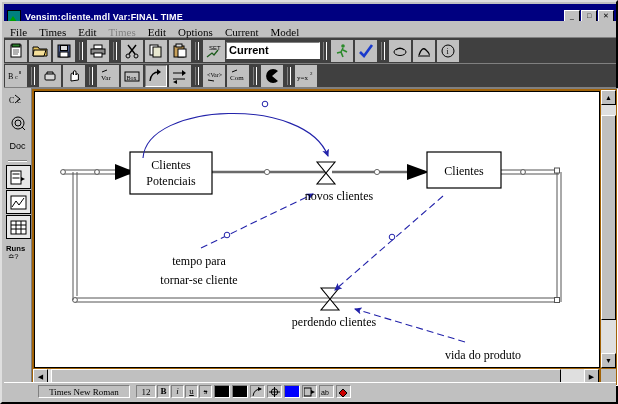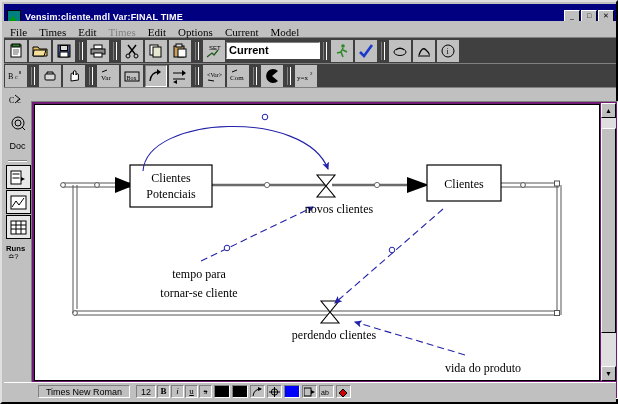--- a/index.html
+++ b/index.html
@@ -43,22 +43,22 @@
                  font-family:"Liberation Sans",sans-serif;font-weight:bold;overflow:hidden;white-space:nowrap;}
 
   
   .sidebar{position:absolute;left:2px;top:86px;width:27px;height:296px;background:#c0c0c0;}
   .sbtn{width:23px;height:22px;margin:1px 2px;display:flex;align-items:center;justify-content:center;
         font-size:9px;color:#000;font-family:"Liberation Sans",sans-serif;}
   .sbtn.boxed{border:1px solid #000;background:#e8e8e8;}
   .sdiv{width:19px;margin:3px 4px;border-top:1px solid #808080;border-bottom:1px solid #fff;height:0;}
 
   
-  .docwrap{position:absolute;left:29px;top:99px;width:585px;height:296px;
-           border:1px solid #808080;border-right-color:#fff;border-bottom-color:#fff;background:#701a75;}
+  .docwrap{position:absolute;left:29px;top:86px;width:585px;height:296px;
+           border:1px solid #808080;border-right-color:#fff;border-bottom-color:#fff;background:#a16207;}
   .canvas{position:absolute;left:2px;top:2px;width:564px;height:275px;background:#fff;
           border:1px solid #000;overflow:hidden;}
   .canvas svg{display:block;}
 
   
   .vscroll{position:absolute;right:1px;top:1px;width:15px;height:278px;background:#dfdfdf;}
   .hscroll{position:absolute;left:1px;bottom:1px;width:566px;height:15px;background:#dfdfdf;}
   .sb-arrow{width:15px;height:15px;background:#c0c0c0;border:1px solid #000;
             border-top-color:#fff;border-left-color:#fff;box-sizing:border-box;
             display:flex;align-items:center;justify-content:center;font-size:7px;color:#000;}
@@ -70,21 +70,21 @@
   .hscroll .left{left:0;} .hscroll .right{right:0;}
   .hscroll .thumb{position:absolute;top:0;left:18px;width:510px;height:15px;background:#c0c0c0;
                   border:1px solid #000;border-top-color:#fff;border-left-color:#fff;box-sizing:border-box;}
   .corner{position:absolute;right:1px;bottom:1px;width:15px;height:15px;background:#c0c0c0;}
 
   
   .statusbar{position:absolute;left:2px;bottom:2px;width:612px;height:17px;background:#c0c0c0;
              display:flex;align-items:center;border-top:1px solid #fff;}
   .st-sunk{height:13px;background:#c0c0c0;border:1px solid #808080;border-right-color:#fff;
            border-bottom-color:#fff;font-size:9px;line-height:13px;color:#000;text-align:center;
-           font-family:Liberation Sans, sans-serif;box-sizing:border-box;}
+           font-family:Liberation Serif, serif;box-sizing:border-box;}
   .st-font{width:92px;}
   .st-size{width:20px;}
   .st-btn{width:13px;height:13px;background:#c0c0c0;border:1px solid #808080;border-right-color:#fff;
           border-bottom-color:#fff;font-size:9px;line-height:11px;text-align:center;color:#000;
           box-sizing:border-box;font-family:"Liberation Serif",serif;margin-left:1px;}
   .sw{width:16px;height:13px;border:1px solid #808080;border-right-color:#fff;border-bottom-color:#fff;
       box-sizing:border-box;margin-left:2px;}
   .icon-sm{width:15px;height:13px;border:1px solid #808080;border-right-color:#fff;border-bottom-color:#fff;
            box-sizing:border-box;margin-left:2px;display:flex;align-items:center;justify-content:center;
            font-size:8px;color:#000;}

